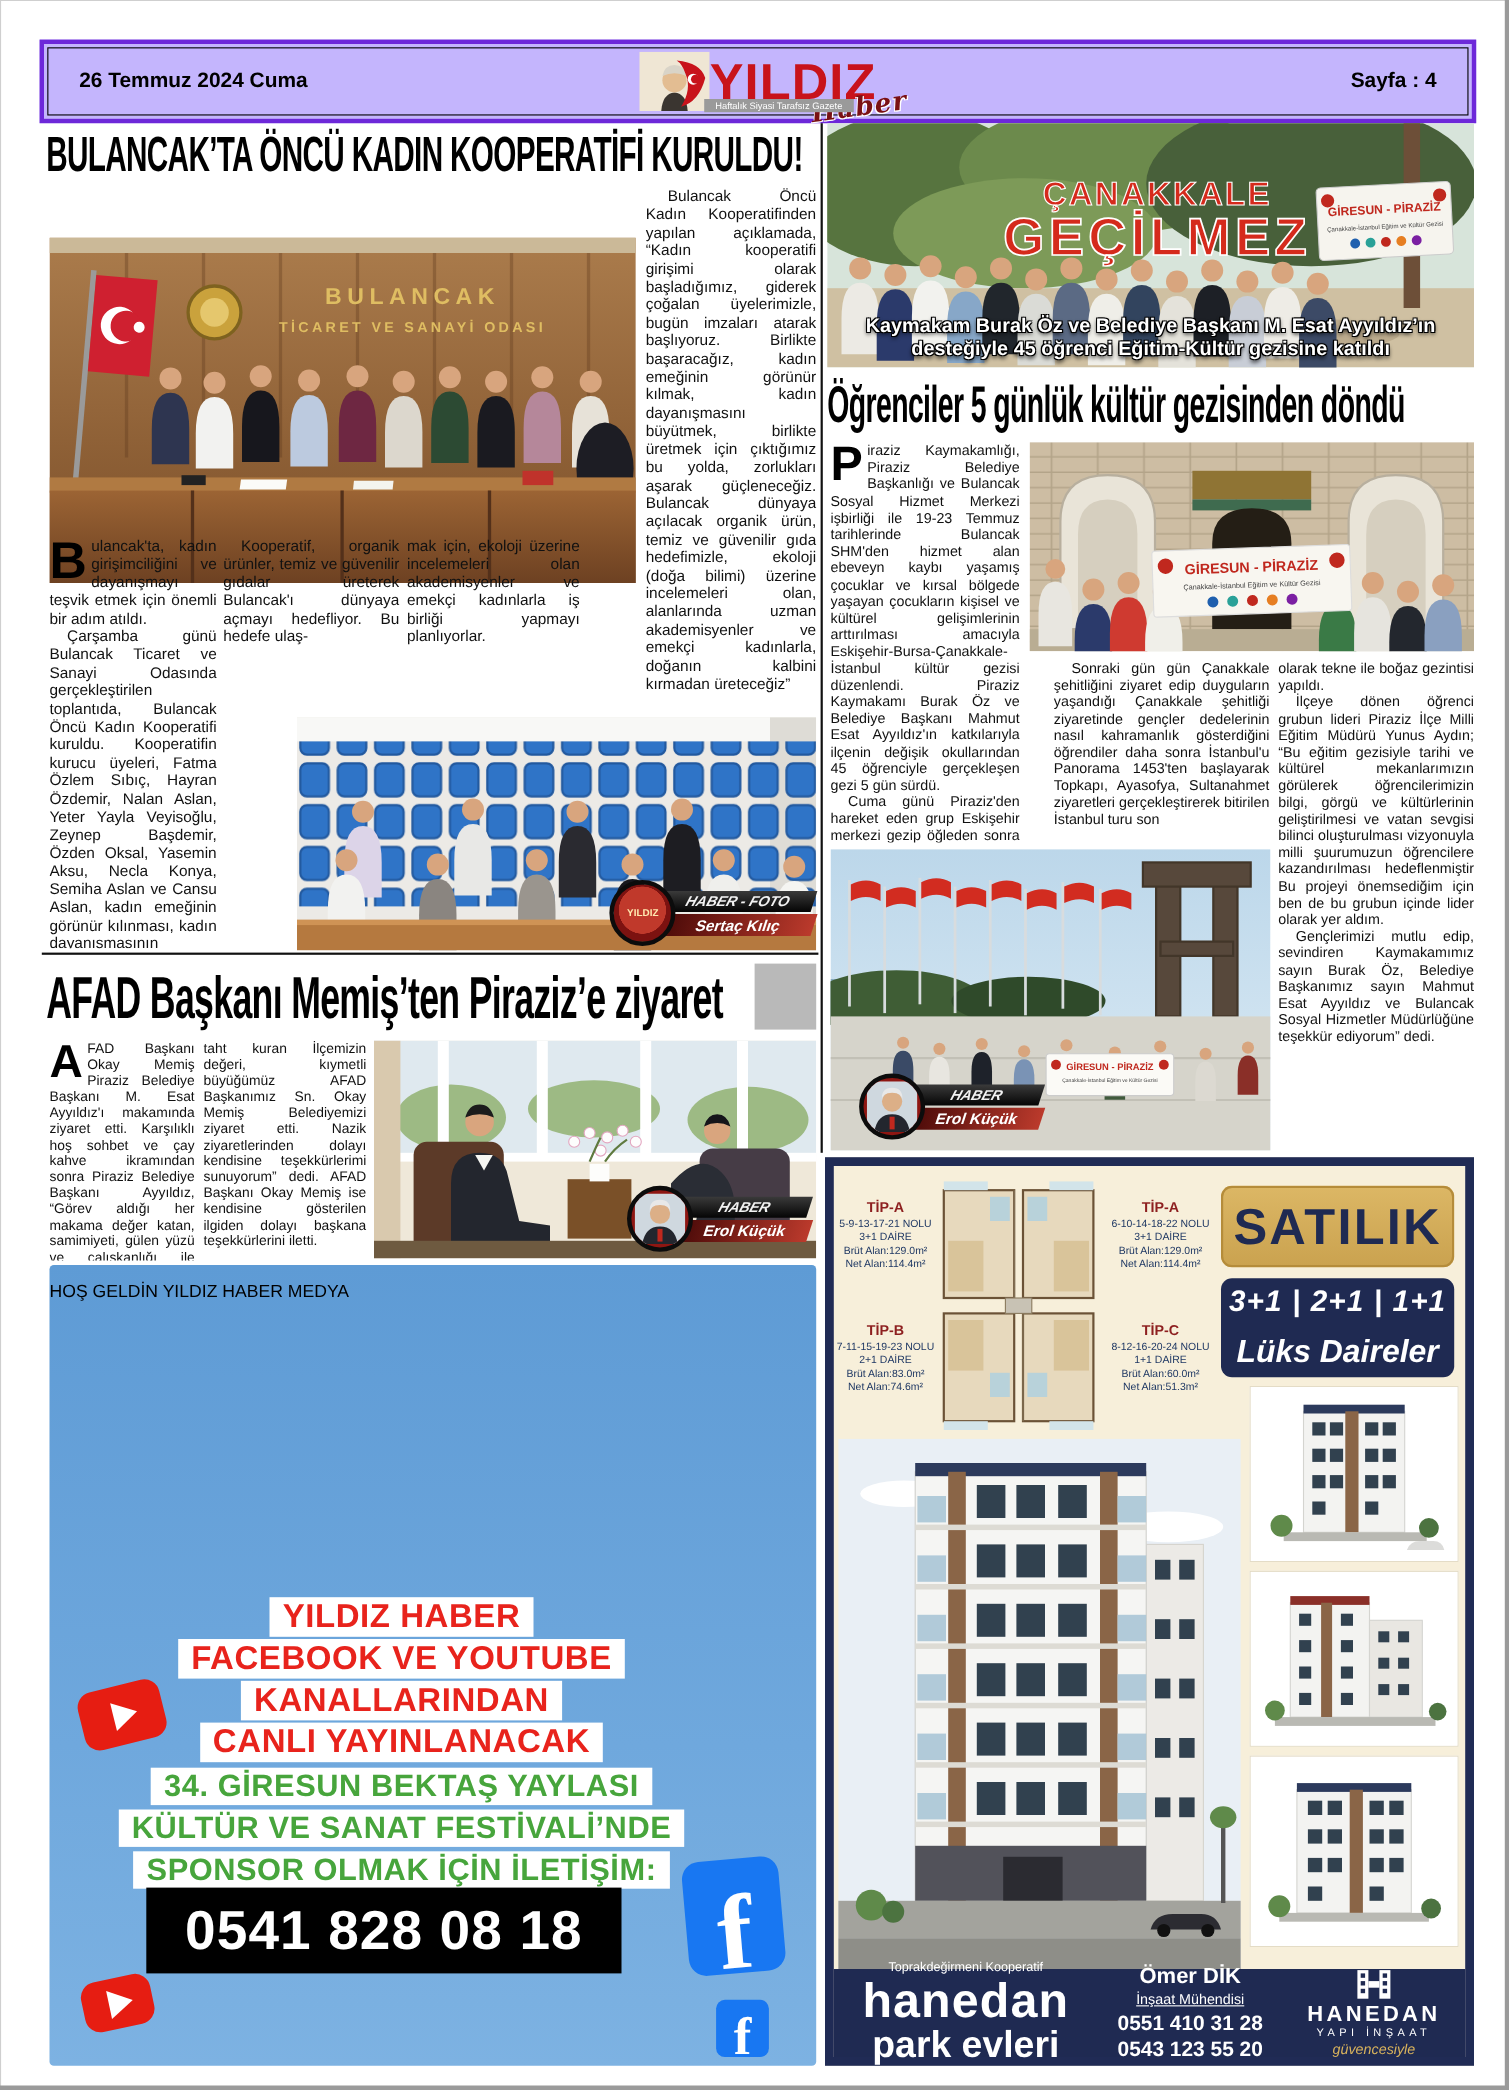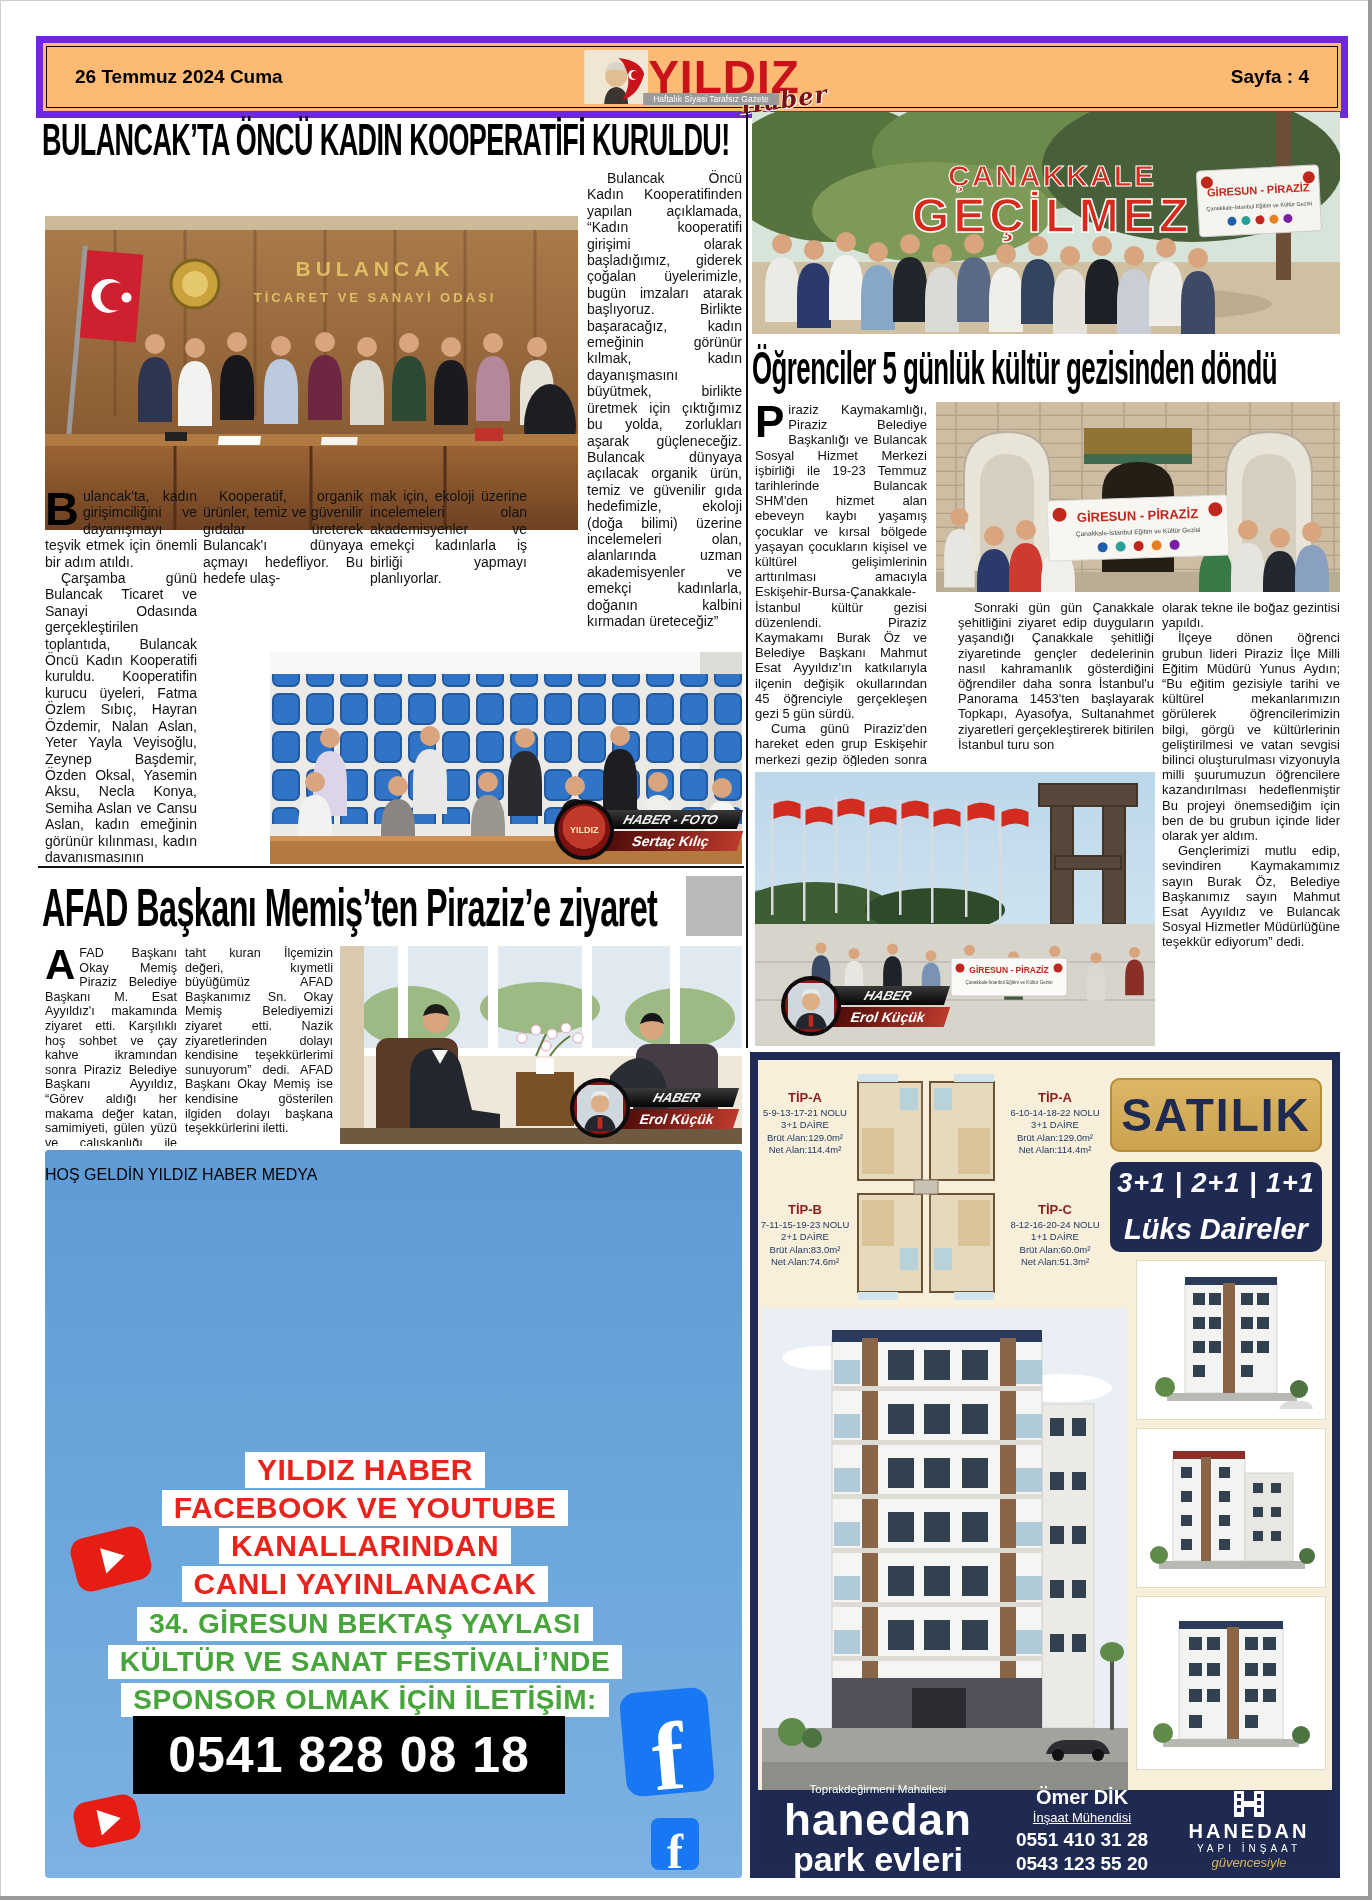--- a/index.html
+++ b/index.html
@@ -1,20 +1,20 @@
 <!DOCTYPE html>
 <html><head>
 <meta charset="utf-8">
 <style>
   html,body{margin:0;padding:0;background:#e9e9e9;font-family:"Liberation Sans",sans-serif;}
   #page{position:relative;width:1372px;height:1900px;background:#fff;margin:0 auto;overflow:hidden;
         box-shadow:inset -4px -4px 0 #9a9a9a, inset 1px 1px 0 #cfcfcf;}
   .abs{position:absolute;}
   
-  .hdr{border:7px solid #6d28d9;background:#fdba74;text-decoration:underline;}
+  .hdr{border:4px solid #6d28d9;background:#c4b5fd;text-decoration:underline;}
   .hdr-in{position:absolute;inset:3px;border:1px solid #000;display:flex;align-items:center;}
   .hdr-date,.hdr-page{font-size:19px;font-weight:bold;color:#000;white-space:nowrap;}
   .hdr-date{margin-left:28px;}
   .hdr-page{margin-left:auto;margin-right:28px;}
   .logo-wrap{position:absolute;left:50%;top:50%;transform:translate(-50%,-50%);display:flex;align-items:center;}
   .logo-word{font-size:46px;font-weight:bold;color:#c8131b;letter-spacing:1px;line-height:1;position:relative;}
   .logo-script{position:absolute;right:-28px;bottom:-12px;font-family:"DejaVu Serif",serif;font-style:italic;
     font-weight:bold;font-size:24px;color:#7a1014;transform:rotate(-8deg);text-shadow:1px 1px 0 #fff,-1px 1px 0 #fff;}
   .logo-tag{position:absolute;left:50%;transform:translateX(-36%);bottom:2px;background:#9a9a9a;color:#fff;
     font-size:8.5px;padding:1px 10px;white-space:nowrap;}
@@ -398,20 +398,24 @@
         <use href="#fig" x="222" y="132" style="color:#5b6a84"></use>
         <use href="#fig" x="254" y="142" style="color:#efeee8"></use>
         <use href="#fig" x="286" y="134" style="color:#32445e"></use>
         <use href="#fig" x="318" y="144" style="color:#e4e2da"></use>
         <use href="#fig" x="350" y="134" style="color:#1d2026"></use>
         <use href="#fig" x="382" y="144" style="color:#c8cdd6"></use>
         <use href="#fig" x="414" y="136" style="color:#eeece6"></use>
         <use href="#fig" x="446" y="146" style="color:#3c4a66"></use>
       </g>
     </svg>
+    <div class="photo-caption">
+      <div>Kaymakam Burak Öz ve Belediye Başkanı M. Esat Ayyıldız’ın</div>
+      <div>desteğiyle 45 öğrenci Eğitim-Kültür gezisine katıldı</div>
+    </div>
   </div>
 
   <div class="abs" style="left:752px;top:340px;width:588px;height:58px;">
     <span class="hl" style="font-size:47px;transform:scaleX(0.55);">Öğrenciler 5 günlük kültür gezisinden döndü</span>
   </div>
 
   <div class="abs bt bt2" style="left:755px;top:402px;width:172px;height:364px;">
     <p><span class="dropcap" style="font-size:44px;line-height:35px;">P</span><span>iraziz Kaymakamlığı, Piraziz Belediye Başkanlığı ve Bulancak Sosyal Hizmet Merkezi işbirliği ile 19-23 Temmuz tarihlerinde Bulancak SHM'den hizmet alan ebeveyn kaybı yaşamış çocuklar ve kırsal bölgede yaşayan çocukların kişisel ve kültürel gelişimlerinin arttırılması amacıyla Eskişehir-Bursa-Çanakkale-İstanbul kültür gezisi düzenlendi. Piraziz Kaymakamı Burak Öz ve Belediye Başkanı Mahmut Esat Ayyıldız'ın katkılarıyla ilçenin değişik okullarından 45 öğrenciyle gerçekleşen gezi 5 gün sürdü.</span></p>
     <p class="ind">Cuma günü Piraziz'den hareket eden grup Eskişehir merkezi gezip öğleden sonra Bursa'nın tarihi ve turistik yerlerini ziyaret etti.</p>
   </div>
@@ -761,21 +765,21 @@
             <rect x="108" y="118" width="13" height="13"></rect>
           </g>
         <rect x="26" y="142" width="136" height="8" fill="#b9b9b3"></rect>
         <circle cx="26" cy="136" r="10" fill="#5f8a4a"></circle>
           <circle cx="164" cy="138" r="9" fill="#4c7340"></circle>
       </svg>
     </div>
 
     <div class="hbar" style="left:0;top:730px;width:574px;height:80px;">
       <div class="s1">
-        <span class="mah">Toprakdeğirmeni Mahallesi</span>
+        <span class="mah">Toprakdeğirmeni Kooperatif</span>
         <span class="pj1">hanedan</span>
         <span class="pj2">park evleri</span>
       </div>
       <div class="s2">
         <span class="nm">Ömer DİK</span>
         <span class="tt">İnşaat Mühendisi</span>
         <span class="ph">0551 410 31 28</span>
         <span class="ph">0543 123 55 20</span>
       </div>
       <div class="s3">

